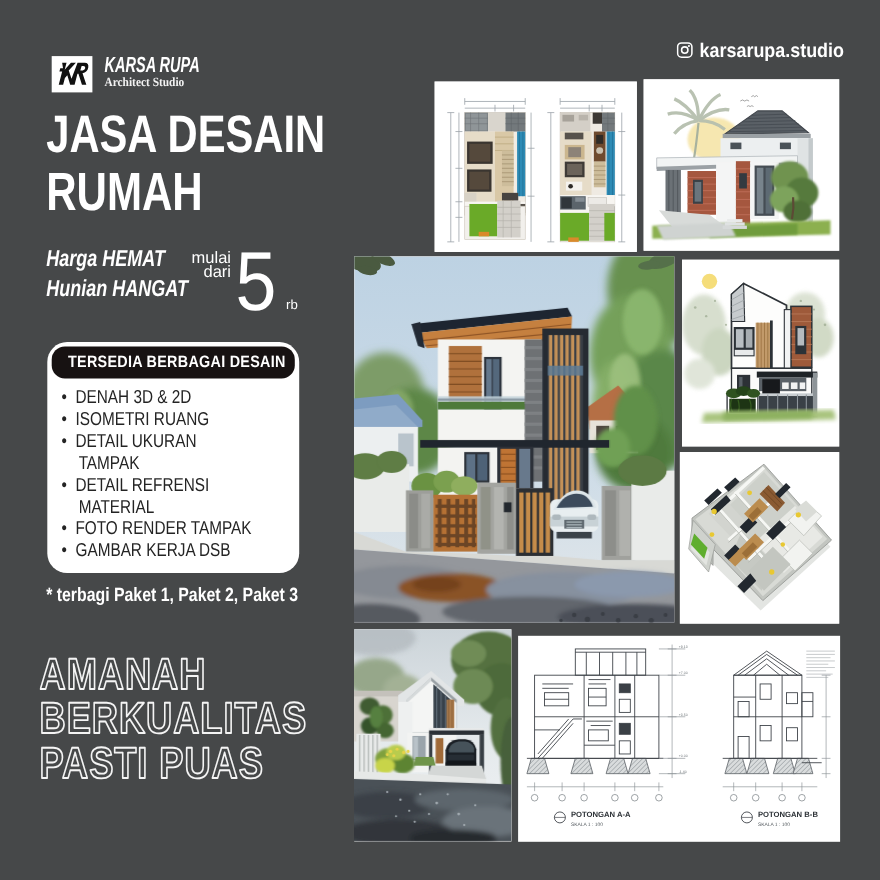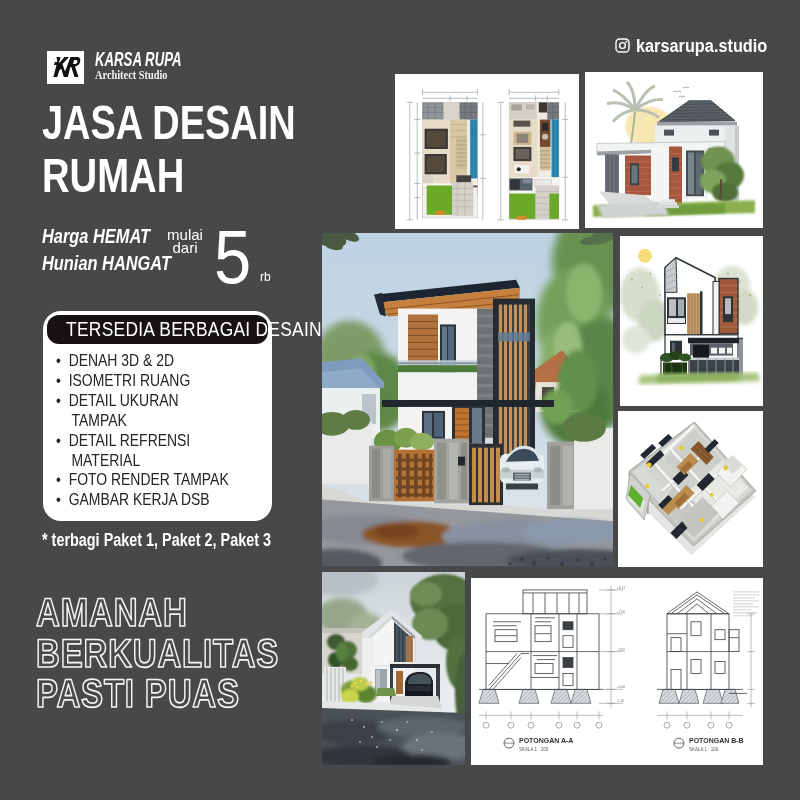--- a/index.html
+++ b/index.html
@@ -25,26 +25,26 @@
   <rect x="1" y="1" width="13" height="13" rx="3.6" fill="none" stroke="#fff" stroke-width="1.4"></rect>
   <circle cx="7.5" cy="7.5" r="2.9" fill="none" stroke="#fff" stroke-width="1.4"></circle>
   <circle cx="11.3" cy="3.8" r="1" fill="#fff"></circle>
 </svg>
 <div class="abs" style="left:636px;top:36px;color:#fff;font-weight:bold;font-size:18px;transform:scaleX(0.905);transform-origin:left top;white-space:pre;">karsarupa.studio</div>
 
 <div class="abs" id="title1" style="left:42px;top:95px;color:#fff;font-weight:bold;font-size:48px;transform:scaleX(0.79);transform-origin:left top;white-space:pre;">JASA DESAIN</div>
 <div class="abs" id="title2" style="left:42px;top:147px;color:#fff;font-weight:bold;font-size:49px;transform:scaleX(0.78);transform-origin:left top;white-space:pre;">RUMAH</div>
 
 <div class="abs" style="left:42px;top:222px;color:#fff;font-weight:bold;font-style:italic;font-size:21px;line-height:27px;transform:scaleX(0.78);transform-origin:left top;white-space:pre;">Harga HEMAT<br>Hunian HANGAT</div>
-<div class="abs" style="left:160px;top:228px;width:50px;color:#fff;font-size:15px;line-height:13px;text-align:center;">mulai<br>dari</div>
+<div class="abs" style="left:160px;top:228px;width:50px;color:#fff;font-size:15px;line-height:13px;text-align:right;">mulai<br>dari</div>
 <div class="abs" style="left:214px;top:213px;color:#fff;font-size:76px;transform:scaleX(0.88);transform-origin:left top;">5</div>
 <div class="abs" style="left:260px;top:270px;color:#fff;font-size:12px;">rb</div>
 
 <div class="abs" style="left:43px;top:311px;width:229px;height:210px;background:#fff;border-radius:18px;"></div>
-<div class="abs" style="left:47px;top:315px;width:221px;height:29px;background:#171212;border-radius:12px;color:#fff;font-weight:normal;font-size:20px;text-align:center;line-height:29px;letter-spacing:0.3px;transform:scaleX(1);"><span style="display:inline-block;transform:scaleX(0.87);transform-origin:center;white-space:pre;">TERSEDIA BERBAGAI DESAIN</span></div>
+<div class="abs" style="left:47px;top:315px;width:221px;height:29px;background:#171212;border-radius:12px;color:#fff;font-weight:bold;font-size:15px;text-align:center;line-height:29px;letter-spacing:0.3px;transform:scaleX(1);"><span style="display:inline-block;transform:scaleX(0.87);transform-origin:center;white-space:pre;">TERSEDIA BERBAGAI DESAIN</span></div>
 <div class="abs" style="left:56px;top:351px;width:260px;color:#242424;font-size:17px;line-height:19.9px;transform:scaleX(0.82);transform-origin:left top;">
     <div>•&nbsp; DENAH 3D &amp; 2D</div>
     <div>•&nbsp; ISOMETRI RUANG</div>
     <div>•&nbsp; DETAIL UKURAN</div>
     <div>&nbsp;&nbsp;&nbsp;&nbsp;TAMPAK</div>
     <div>•&nbsp; DETAIL REFRENSI</div>
     <div>&nbsp;&nbsp;&nbsp;&nbsp;MATERIAL</div>
     <div>•&nbsp; FOTO RENDER TAMPAK</div>
     <div>•&nbsp; GAMBAR KERJA DSB</div>
   </div>

